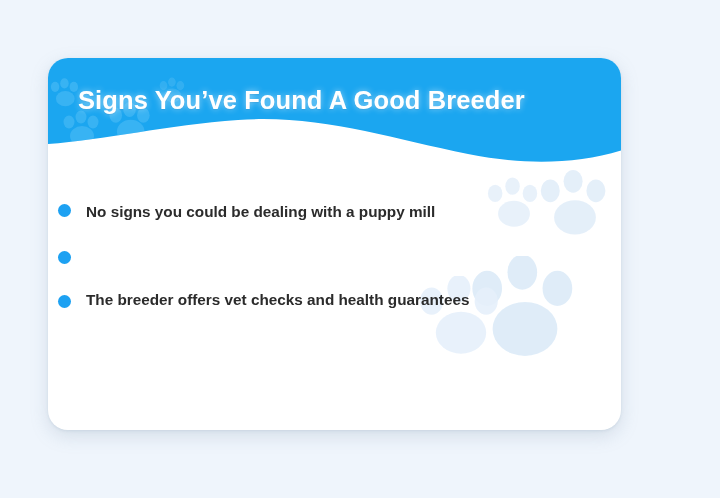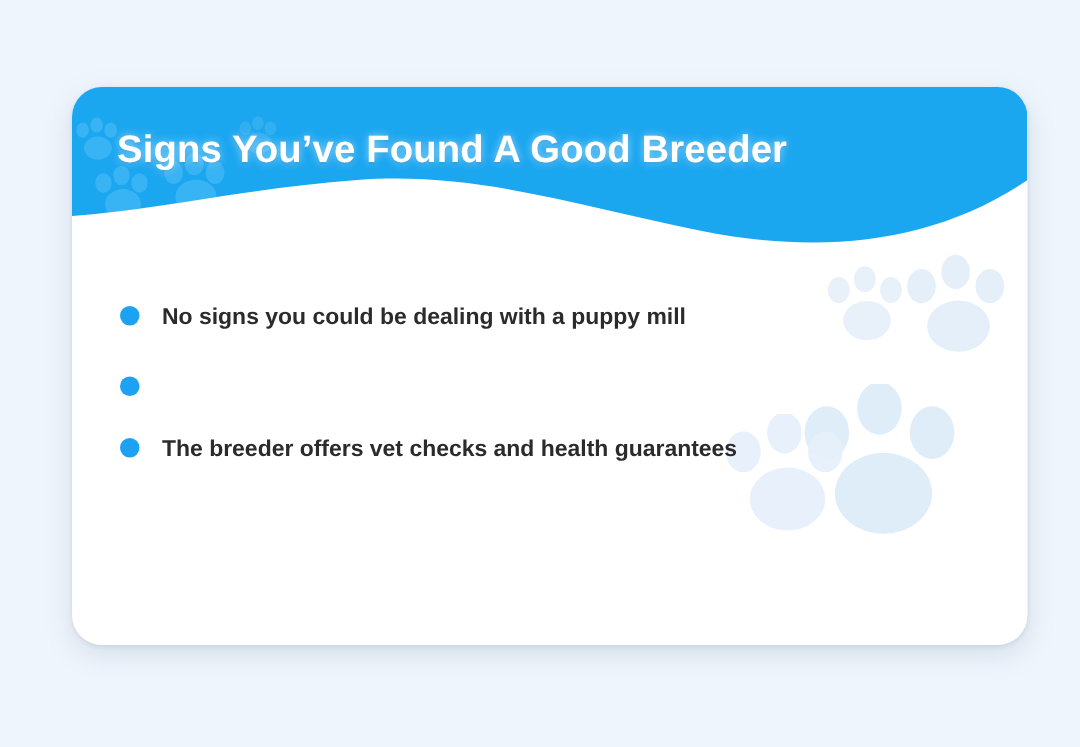--- a/index.html
+++ b/index.html
@@ -13,21 +13,21 @@
     font-family: "Liberation Sans", sans-serif;
     overflow: hidden;
     position: relative;
   }
 
   
   #infographic-card {
     position: absolute;
     left: 48px;
     top: 58px;
-    width: 637px;
+    width: 573px;
     height: 372px;
     background: #ffffff;
     border-radius: 20px;
     box-shadow: 0 6px 18px rgba(120, 140, 165, 0.22),
                 0 1px 3px rgba(120, 140, 165, 0.16);
     overflow: hidden;
   }
 
   
   .card-header {
@@ -65,31 +65,31 @@
   .paw svg { display: block; }
 
   .paw-body-1 { right: 42px;  top: 198px; z-index: 0; }
   .paw-body-2 { right: 118px; top: 218px; z-index: 0; }
   .paw-body-3 { right: 8px;   top: 110px; z-index: 0; }
   .paw-body-4 { right: 78px;  top: 118px; z-index: 0; }
 
   
   .bullet-list {
     position: absolute;
-    left: 32px;
+    left: 10px;
     top: 142px;
     width: 580px;
     z-index: 3;
   }
   .bullet-item {
     display: flex;
     align-items: flex-start;
     margin-bottom: 24px;
   }
-  .bullet-item:last-child { margin-bottom: 14px; }
+  .bullet-item:last-child { margin-bottom: 14px; align-items: center; }
 
   .bullet-dot {
     flex: 0 0 auto;
     width: 13px;
     height: 13px;
     border-radius: 50%;
     background: #1da1f2;
     margin-top: 4px;
     margin-right: 15px;
   }

